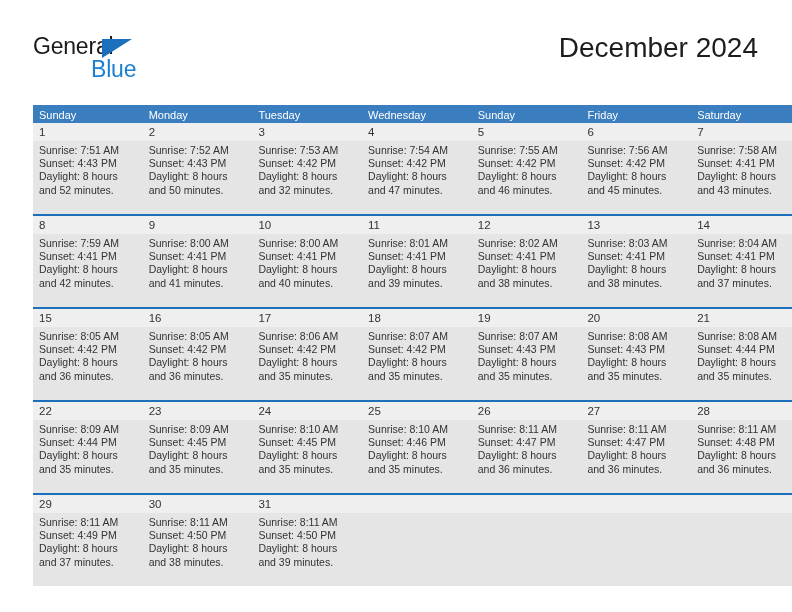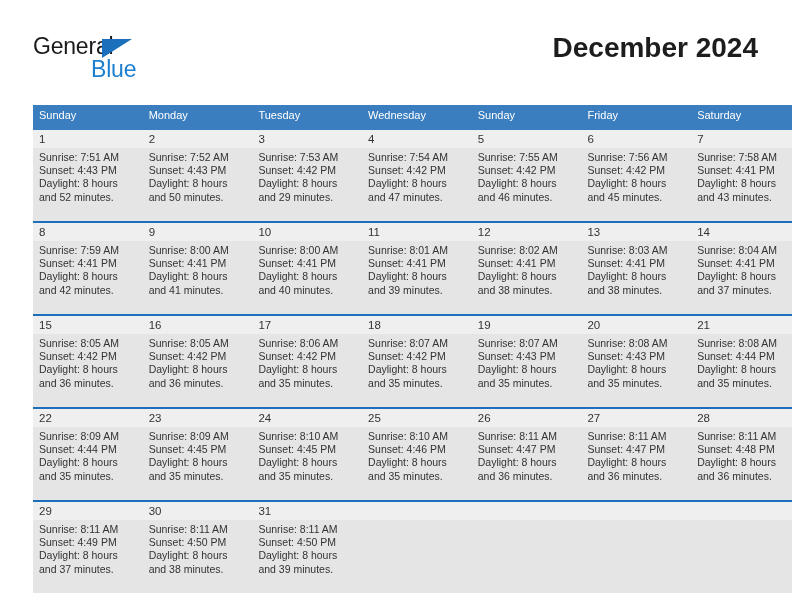--- a/index.html
+++ b/index.html
@@ -64,21 +64,20 @@
     font-family: "Liberation Sans", sans-serif;
   }
   .title {
     position: absolute;
     right: 34px;
     top: 32px;
     font-size: 28px;
     color: #1d1d1d;
     text-align: right;
     white-space: nowrap;
-    font-weight: bold;
   }
   .subtitle {
     position: absolute;
     right: 34px;
     top: 78px;
     font-size: 14px;
     color: #1d1d1d;
     text-align: right;
     white-space: nowrap;
     margin-top: 40px;
@@ -95,21 +94,21 @@
     border-collapse: collapse;
     table-layout: fixed;
     width: 726px;
   }
   table.cal th {
     background: #3b7ebf;
     color: #ffffff;
     font-size: 11px;
     font-weight: normal;
     text-align: left;
-    padding: 4px 0 9px 6px;
+    padding: 4px 0 2px 6px;
     width: 103.7px;
     border: none;
   }
   tr.daynum-row td {
     background: #efefef;
     border-top: 2px solid #1c6fba;
     font-size: 11.5px;
     color: #333333;
     padding: 3px 0 3px 6px;
     height: 11px;
@@ -182,21 +181,21 @@
           <td>
             <div class="line">Sunrise: 7:52 AM</div>
             <div class="line">Sunset: 4:43 PM</div>
             <div class="line">Daylight: 8 hours</div>
             <div class="line">and 50 minutes.</div>
           </td>
           <td>
             <div class="line">Sunrise: 7:53 AM</div>
             <div class="line">Sunset: 4:42 PM</div>
             <div class="line">Daylight: 8 hours</div>
-            <div class="line">and 29 minutes.</div>
+            <div class="line">and 32 minutes.</div>
           </td>
           <td>
             <div class="line">Sunrise: 7:54 AM</div>
             <div class="line">Sunset: 4:42 PM</div>
             <div class="line">Daylight: 8 hours</div>
             <div class="line">and 47 minutes.</div>
           </td>
           <td>
             <div class="line">Sunrise: 7:55 AM</div>
             <div class="line">Sunset: 4:42 PM</div>

